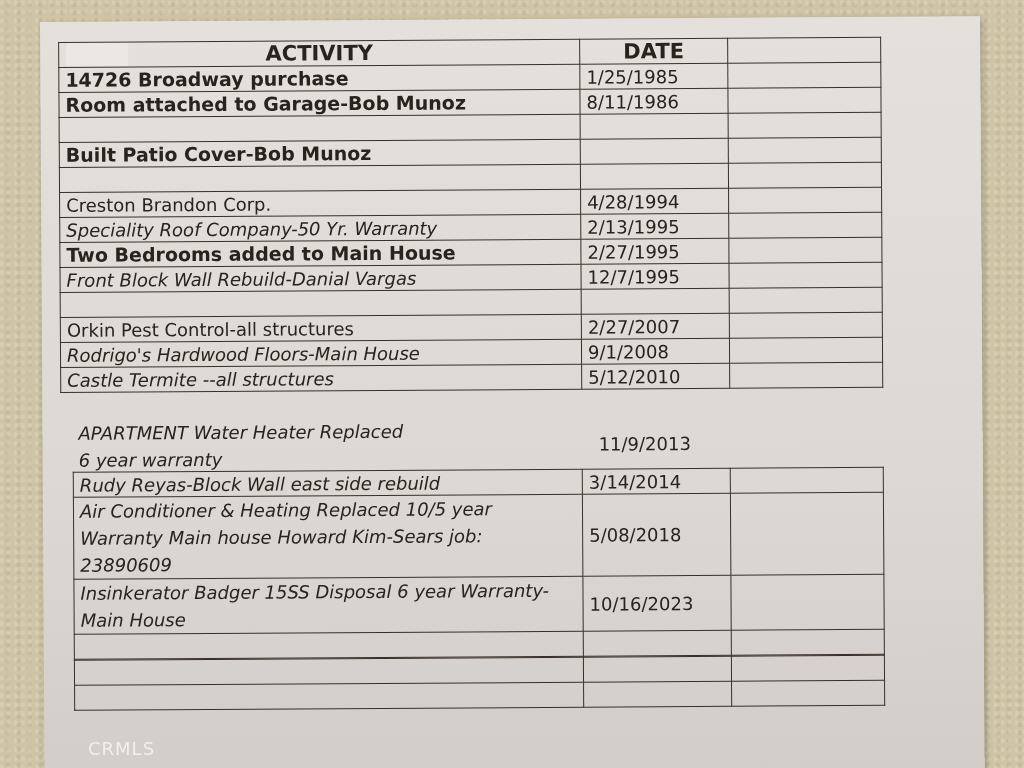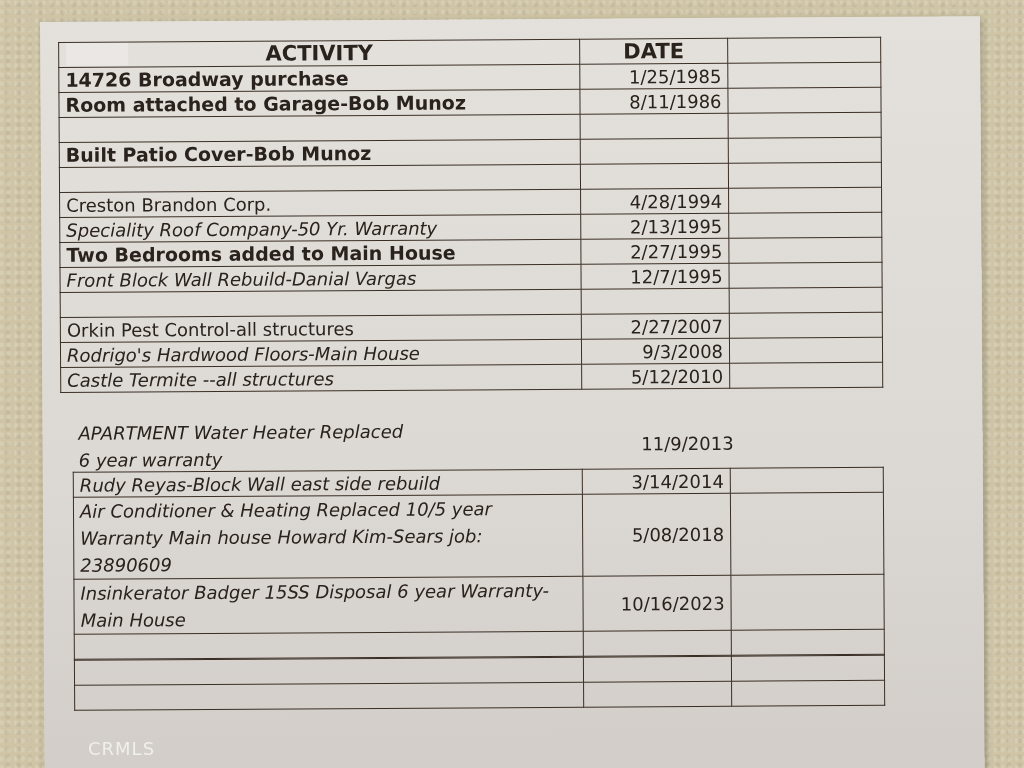--- a/index.html
+++ b/index.html
@@ -11,21 +11,21 @@
     background-size:7px 9px, 11px 8px;
     font-family:"DejaVu Sans", sans-serif;color:#2a221c;}
   .paper{position:absolute;left:40px;top:22px;width:940px;height:760px;
     background:linear-gradient(180deg,#e4e1dc 0%,#dcd8d3 60%,#d2cdc8 100%);
     transform:rotate(-0.35deg);transform-origin:0 0;
     box-shadow:2px 2px 6px rgba(0,0,0,0.25);}
   .tape{position:absolute;left:26px;top:20px;width:62px;height:24px;background:rgba(235,232,228,0.9);}
   table{position:absolute;border-collapse:collapse;}
   td{border:1.5px solid #3a2f26;padding:0 6px;height:24px;font-size:18px;white-space:nowrap;}
   .act{width:508px;}
-  .date{width:135px;text-align:right;}
+  .date{width:135px;text-align:left;}
   .blank{width:140px;}
   .hdr{font-weight:bold;font-size:21px;text-align:center;}
   .b{font-weight:bold;font-size:19px;}
   .i{font-style:italic;}
   .free td{border:none;}
   .multi{white-space:normal;line-height:27px;height:auto;}
   .wm{position:absolute;left:88px;top:738px;color:#f1efec;font-size:18px;letter-spacing:1px;}
 </style>
 </head>
 <body>
@@ -90,21 +90,21 @@
           <td class="date"></td>
           <td class="blank"></td>
         </tr>
     <tr>
           <td class="act">Orkin Pest Control-all structures</td>
           <td class="date">2/27/2007</td>
           <td class="blank"></td>
         </tr>
     <tr>
           <td class="act i">Rodrigo's Hardwood Floors-Main House</td>
-          <td class="date">9/3/2008</td>
+          <td class="date">9/1/2008</td>
           <td class="blank"></td>
         </tr>
     <tr>
           <td class="act i">Castle Termite --all structures</td>
           <td class="date">5/12/2010</td>
           <td class="blank"></td>
         </tr>
   </tbody>
     </table>
 

